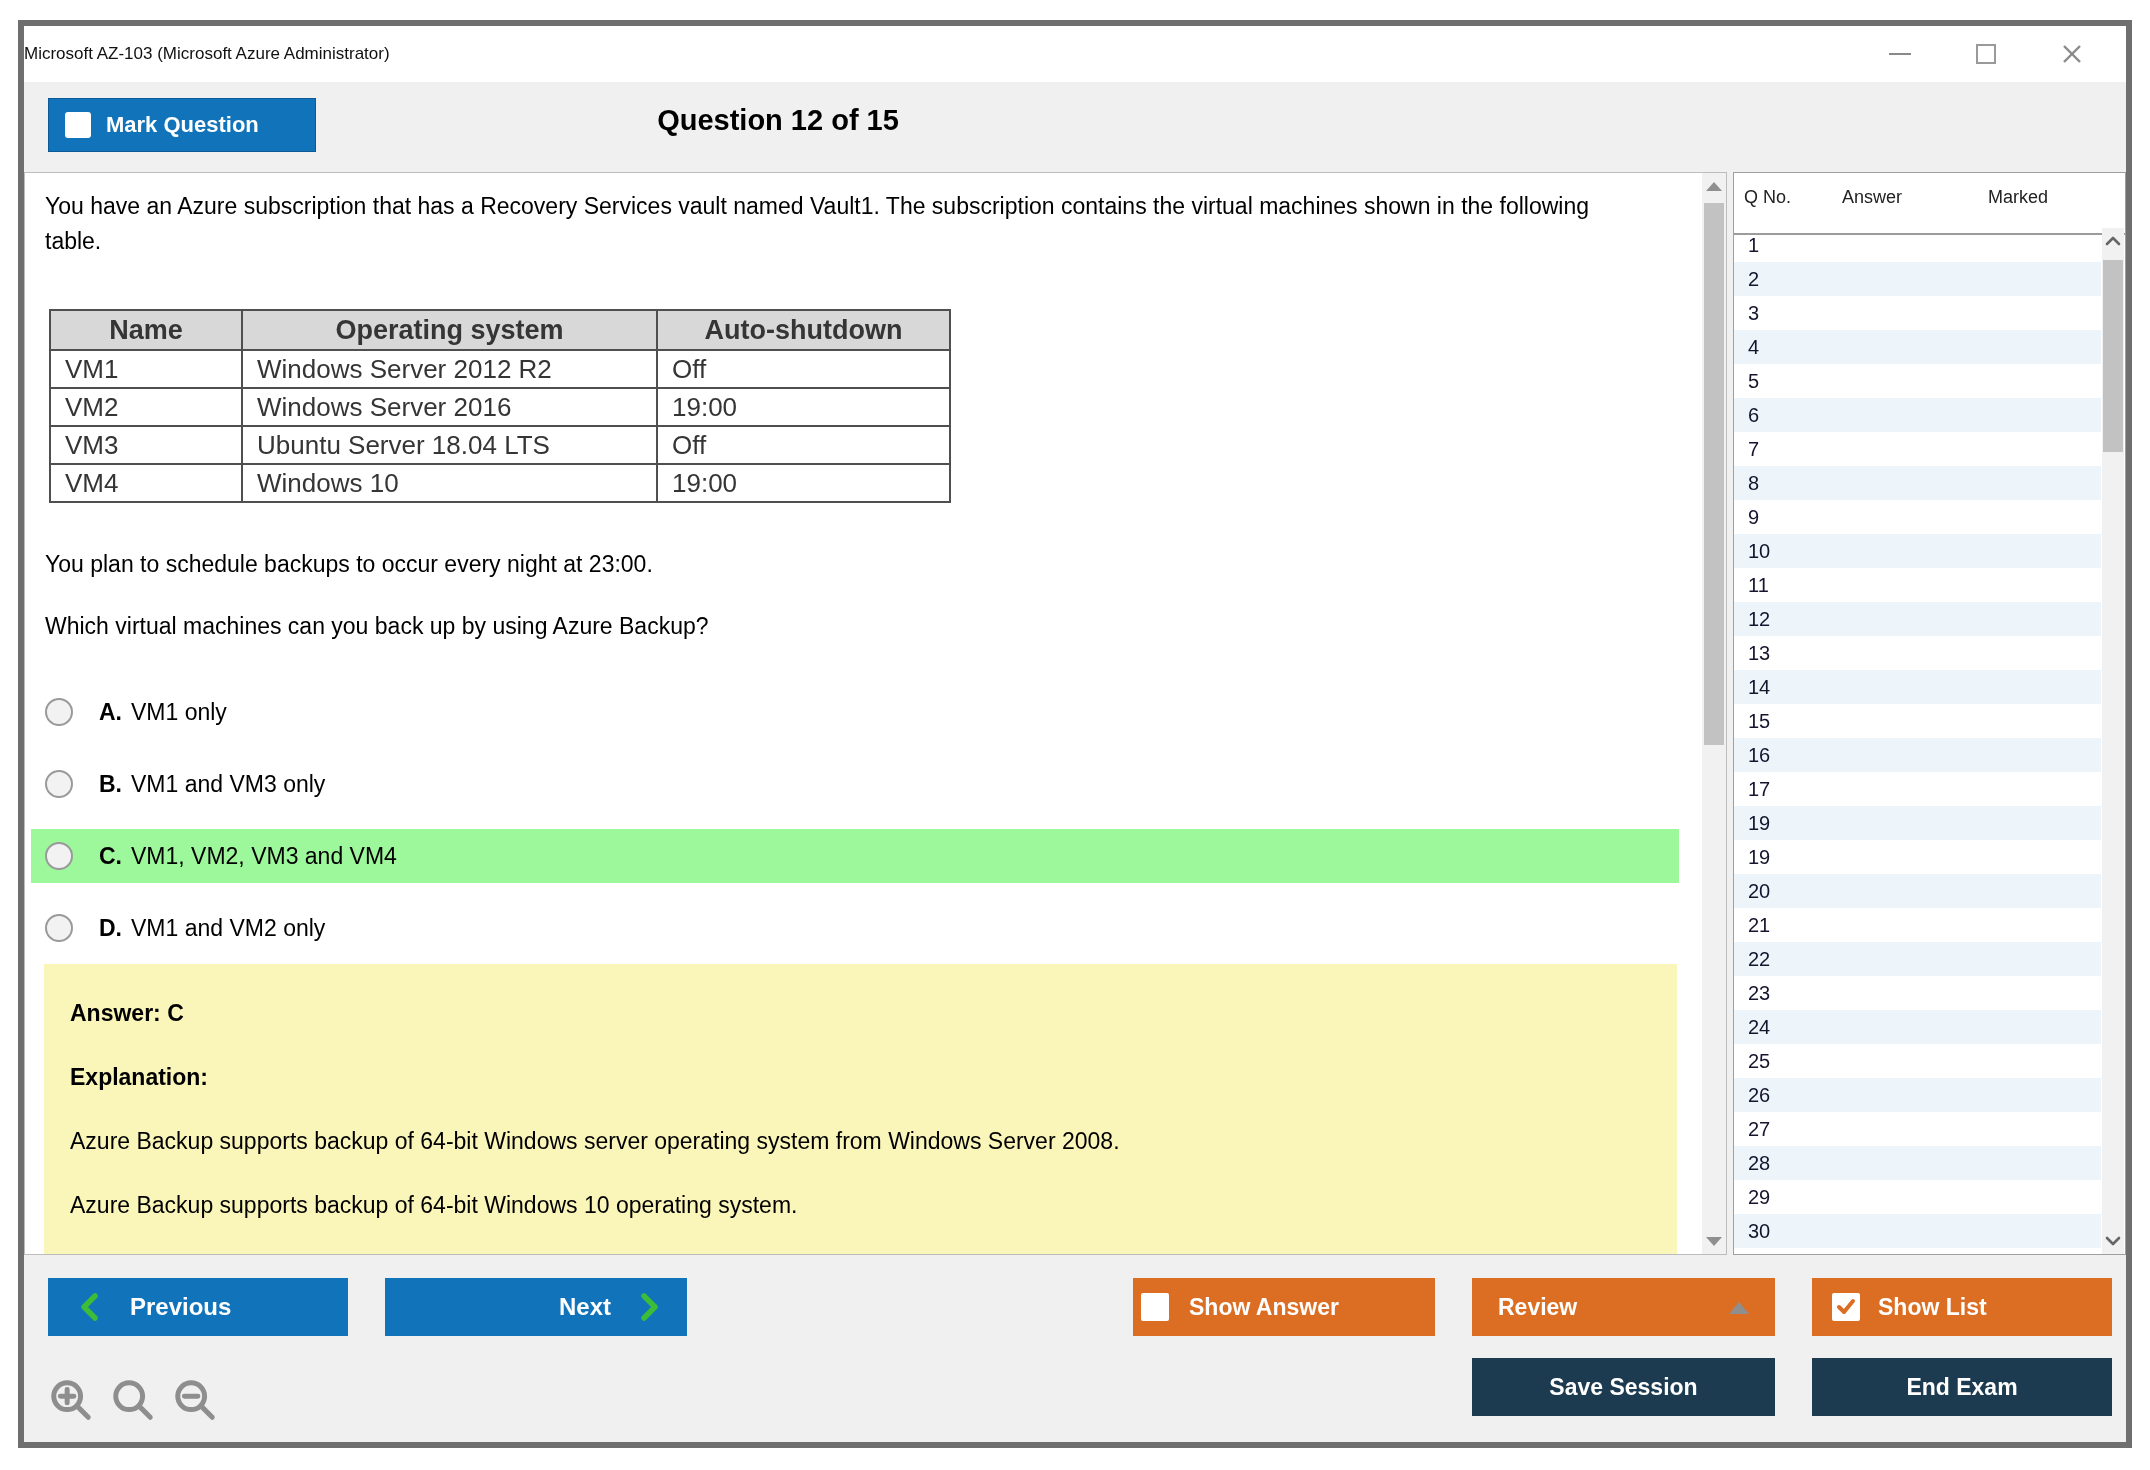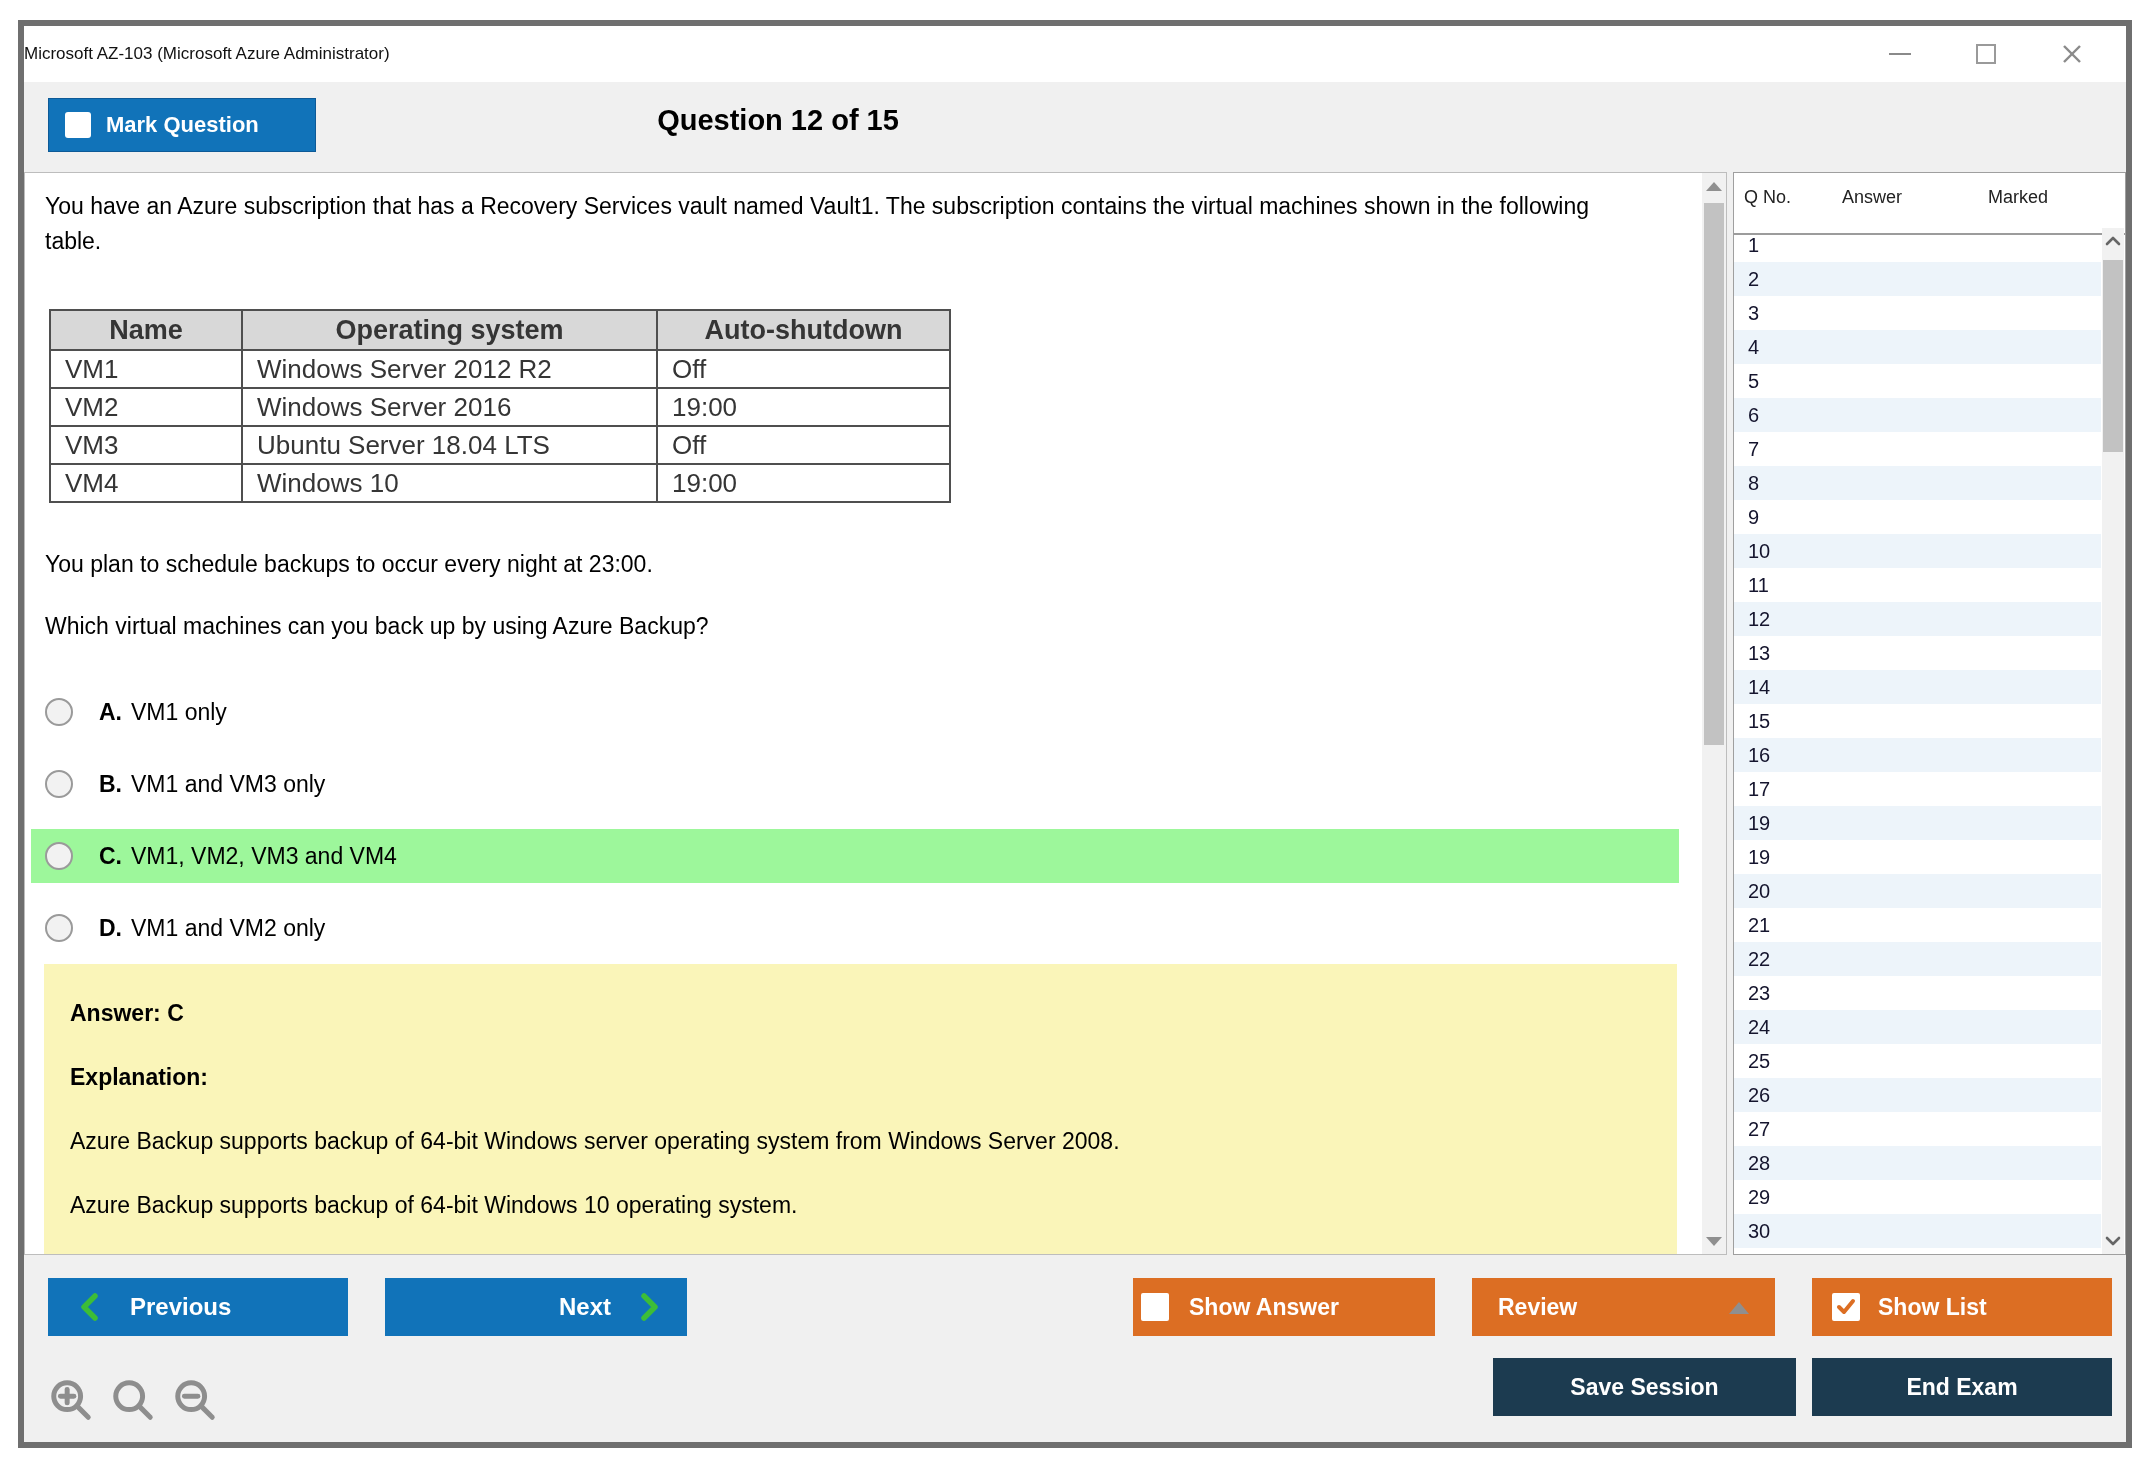--- a/index.html
+++ b/index.html
@@ -282,21 +282,21 @@
 
     <div class="btn btn-orange" style="left:1788px; top:23px; width:300px; padding-left:20px;">
       <span class="cb-sq">
         <svg width="20" height="18" viewBox="0 0 20 18">
             <polyline points="3,9 8,14 17,3" fill="none" stroke="#dc6e23" stroke-width="4" stroke-linecap="round" stroke-linejoin="round"></polyline>
           </svg>
       </span>
       <span class="t" style="margin-left:18px;">Show List</span>
     </div>
 
-    <div class="btn btn-navy" style="left:1448px; top:103px; width:303px;margin-left:21px;">
+    <div class="btn btn-navy" style="left:1448px; top:103px; width:303px;">
       <span class="t">Save Session</span>
     </div>
 
     <div class="btn btn-navy" style="left:1788px; top:103px; width:300px;">
       <span class="t">End Exam</span>
     </div>
 
     <div class="zoom-icons">
       <svg width="46" height="46" viewBox="0 0 24 24">
         <circle class="mag" cx="10" cy="10" r="7"></circle>

